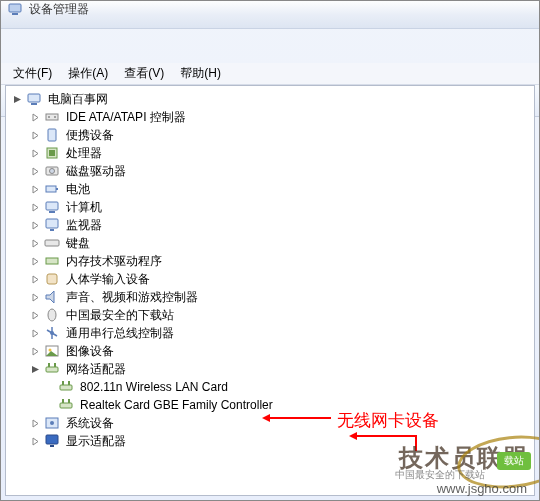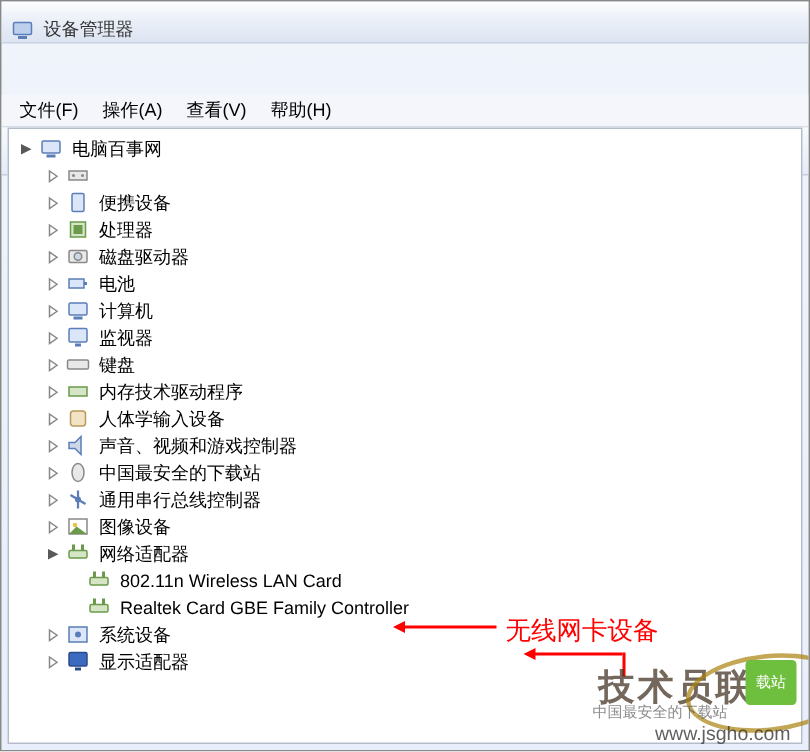--- a/index.html
+++ b/index.html
@@ -17,21 +17,21 @@
       background: linear-gradient(to bottom, #f0f4fb 0%, #e8eefb 100%);
       position: relative;
       overflow: hidden;
     }
     
     .titlebar {
       height: 28px;
       background: linear-gradient(to bottom, #fdfefe 0%, #e9eef7 50%, #dde5f2 100%);
       border-bottom: 1px solid #c9d3e4;
       display: flex;
-      align-items: flex-end;
+      align-items: flex-start;
       padding: 0 6px;
       gap: 6px;
     }
     .title-icon {
       width: 16px; height: 16px;
       display: inline-flex; align-items: center; justify-content: center;
     }
     .titlebar-text { font-size: 12px; color: #333; }
     
     .menubar {
@@ -168,21 +168,21 @@
       position: absolute;
       bottom: 4px; right: 12px;
       font-size: 13px;
       color: rgba(55,55,55,0.8);
       font-family: Arial, sans-serif;
       pointer-events: none;
     }
     .watermark-badge {
       position: absolute;
       bottom: 30px; right: 8px;
-      width: 34px; height: 30px;
+      width: 34px; height: 18px;
       background: #6fbf3e;
       border-radius: 3px;
       color: #fff;
       font-size: 10px;
       display: flex; align-items: center; justify-content: center;
       pointer-events: none;
       margin-top: 48px;
     }
     .watermark-sub {
       position: absolute;
@@ -289,20 +289,21 @@
                 <path d="M2 1 L7 4.5 L2 8 Z" fill="none" stroke="#888" stroke-width="1"></path>
               </svg>
             </span>
             <span class="dev-icon">
               <svg width="16" height="16" viewBox="0 0 16 16">
                 <rect x="2" y="5" width="12" height="6" fill="#e8e8e8" stroke="#888"></rect>
                 <circle cx="5" cy="8" r="1" fill="#888"></circle>
                 <circle cx="11" cy="8" r="1" fill="#888"></circle>
               </svg>
             </span>
+            <span class="node-label">IDE ATA/ATAPI 控制器</span>
           </div>
           <div class="node">
             <span class="indent" style="width:22px"></span>
             <span class="expander">
               <svg width="9" height="9" viewBox="0 0 9 9">
                 <path d="M2 1 L7 4.5 L2 8 Z" fill="none" stroke="#888" stroke-width="1"></path>
               </svg>
             </span>
             <span class="dev-icon">
               <svg width="16" height="16" viewBox="0 0 16 16">

